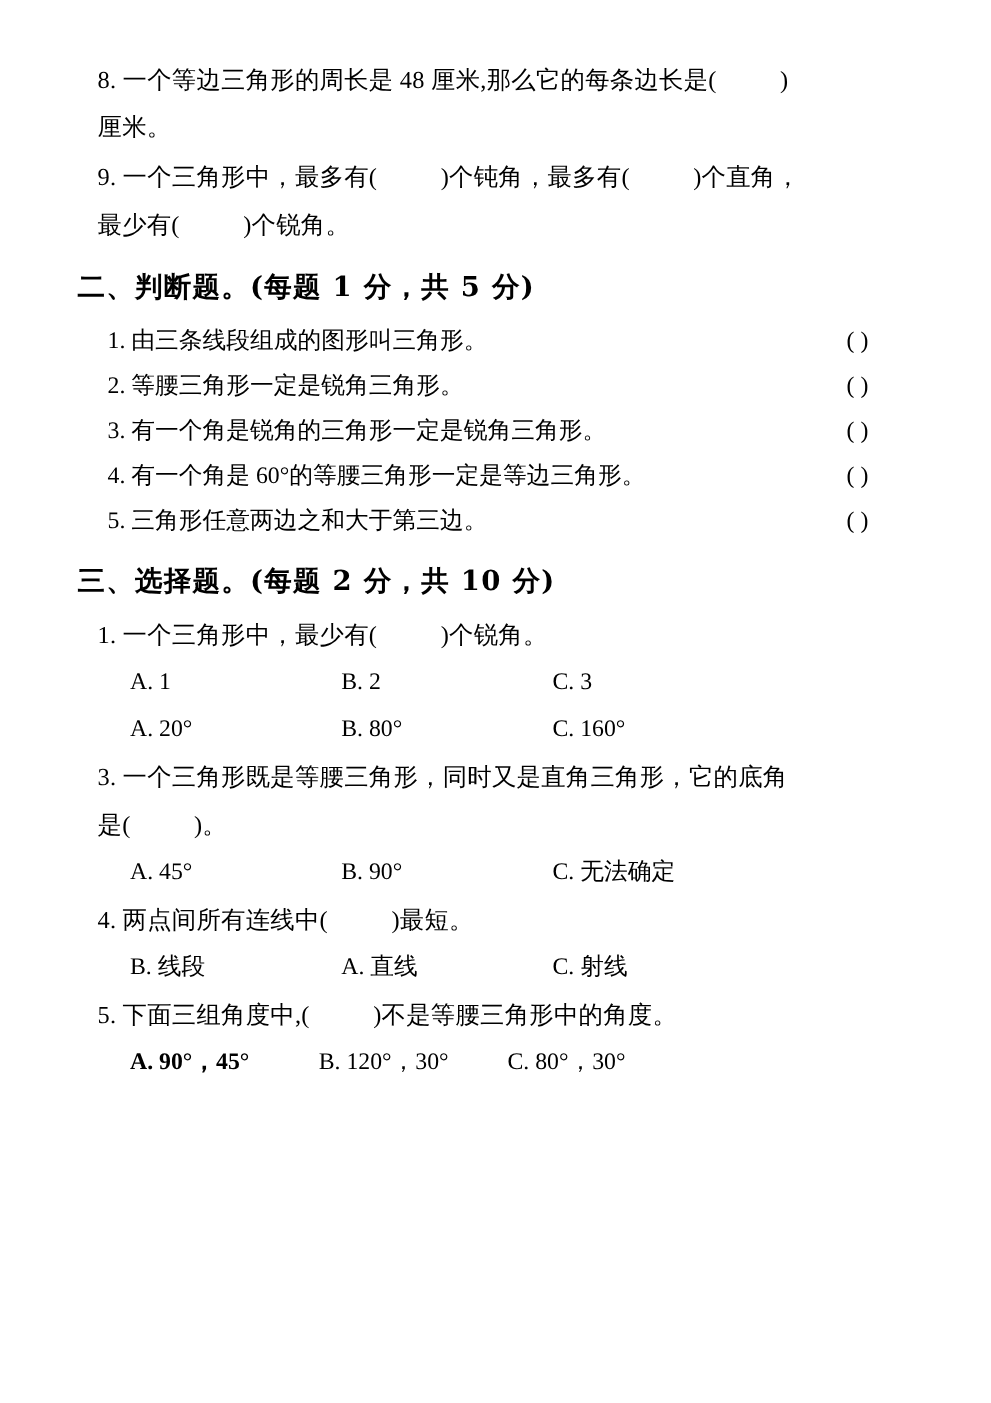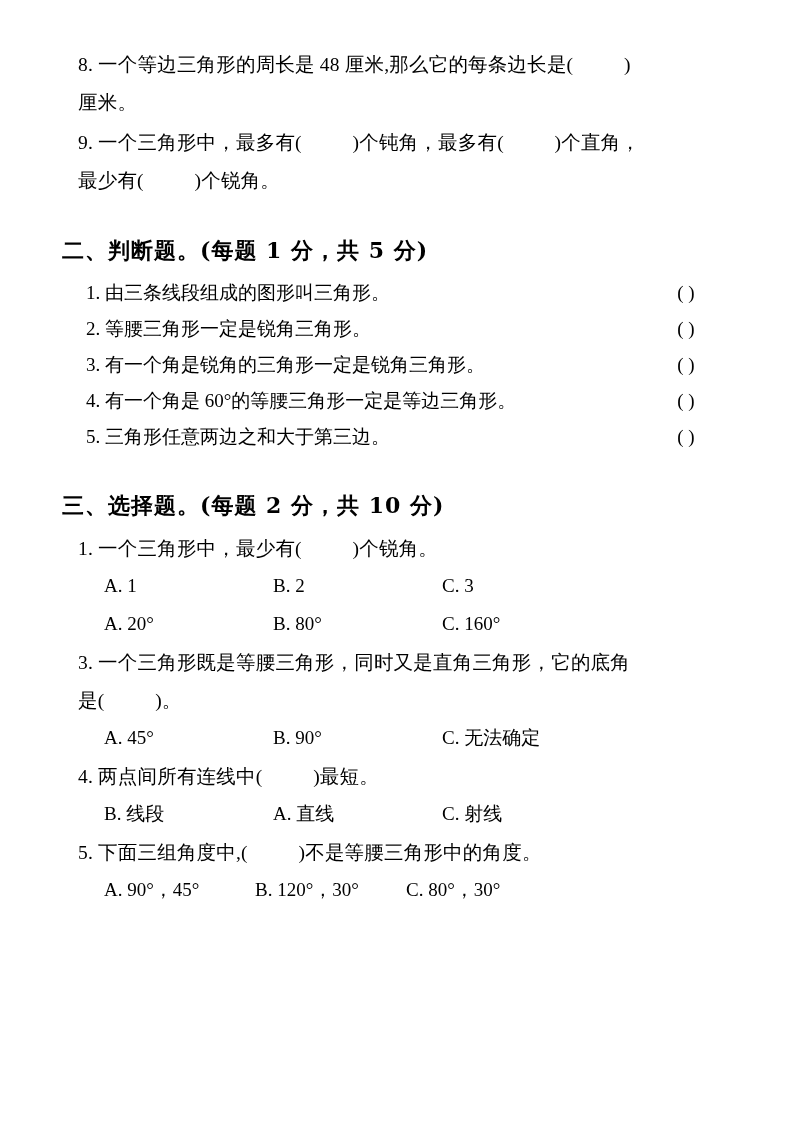--- a/index.html
+++ b/index.html
@@ -46,21 +46,21 @@
     padding-left: 40px;
     text-indent: -24px;
   }
 
   
   .section-head {
     font-family: "DejaVu Serif", "Liberation Serif", serif;
     font-weight: bold;
     font-size: 22px;
     line-height: 34px;
-    margin-top: 33px;
+    margin-top: 13px;
     margin-bottom: 8px;
     letter-spacing: 1px;
   }
 
   
   .tf-row {
     display: flex;
     align-items: baseline;
     font-size: 19px;
     line-height: 36px;
@@ -87,21 +87,21 @@
     padding-left: 42px;
     gap: 17px;
   }
   .choice-row .opt {
     white-space: pre;
   }
   .opt-a { flex: 0 0 152px; }
   .opt-b { flex: 0 0 152px; }
   .opt-c { flex: 0 0 auto; }
 
-  .choice-row.tight .opt-a { flex: 0 0 134px; }
+  .choice-row.tight .opt-a { flex: 0 0 134px; font-weight: bold; }
   .choice-row.tight .opt-b { flex: 0 0 134px; }
 
   .q-block { margin-top: 2px; }
 </style>
 </head>
 <body>
 
 <div class="page">
   <div class="content">
 

